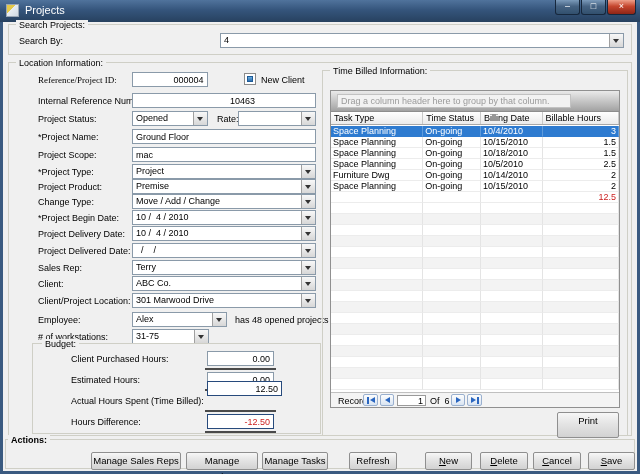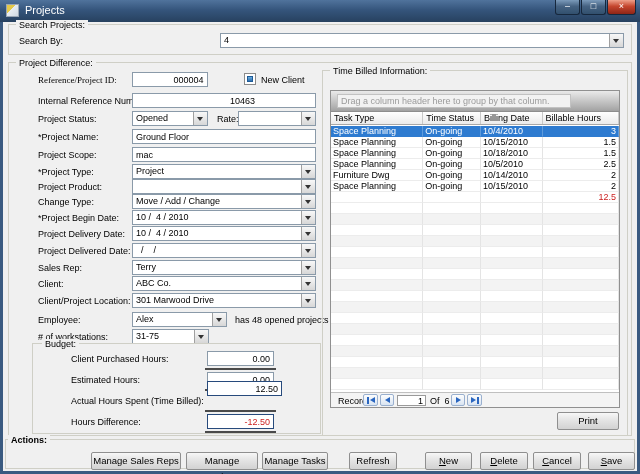--- a/index.html
+++ b/index.html
@@ -96,21 +96,21 @@
     <div class="group" style="left:5px;top:2px;width:624px;height:31px;">
       <span class="glabel">Search Projects:</span>
     </div>
     <span class="lbl" style="left:16px;top:14px;">Search By:</span>
     <div class="combo" style="left:217px;top:11px;width:404px;">
       <span class="txt">4</span>
       <span class="abtn"></span>
     </div>
 
     <div class="group" style="left:5px;top:40px;width:624px;height:374px;">
-      <span class="glabel">Project Difference:</span>
+      <span class="glabel">Location Information:</span>
     </div>
 
     <span class="lbl" style="left:35px;top:53px;font-family:Liberation Serif, serif;">Reference/Project ID:</span>
     <input class="tb center" style="left: 129px; top: 50px; width: 76px;" value="000004">
     <div class="chk" style="left:241px;top:51px;">
         <span class="fill"></span>
       </div>
     <span class="lbl" style="left:258px;top:53px;">New Client</span>
 
     <span class="lbl" style="left:35px;top:74px;">Internal Reference Number:</span>
@@ -134,20 +134,21 @@
     <input class="tb" style="left: 129px; top: 125px; width: 184px;" value="mac">
 
     <span class="lbl" style="left:35px;top:145px;">*Project Type:</span>
     <div class="combo" style="left:129px;top:142px;width:184px;">
       <span class="txt">Project</span>
         <span class="abtn"></span>
     </div>
 
     <span class="lbl" style="left:35px;top:160px;">Project Product:</span>
     <div class="combo" style="left:129px;top:157px;width:184px;">
+      <span class="txt">Premise</span>
         <span class="abtn"></span>
     </div>
 
     <span class="lbl" style="left:35px;top:175px;">Change Type:</span>
     <div class="combo" style="left:129px;top:172px;width:184px;">
       <span class="txt">Move / Add / Change</span>
         <span class="abtn"></span>
     </div>
 
     <span class="lbl" style="left:35px;top:191px;">*Project Begin Date:</span>
@@ -392,21 +393,21 @@
         <div class="navbtn" style="left:120px;width:14px;">
             <span class="tri-r"></span>
           </div>
         <div class="navbtn" style="left:136px;width:15px;">
             <span class="tri-r"></span>
             <span class="vbar"></span>
           </div>
       </div>
     </div>
 
-    <div class="btn" style="left:554px;top:390px;width:62px;height:18px;">
+    <div class="btn" style="left:554px;top:390px;width:62px;height:26px;">
         <span>Print</span>
       </div>
 
     <div class="group" style="left:2px;top:417px;width:630px;height:30px;">
       <span class="glabel b" style="left:2px;">Actions:</span>
     </div>
     <div class="btn" style="left:88px;top:430px;width:90px;height:18px;">
         <span>Manage Sales Reps</span>
       </div>
     <div class="btn" style="left:183px;top:430px;width:72px;height:18px;">

